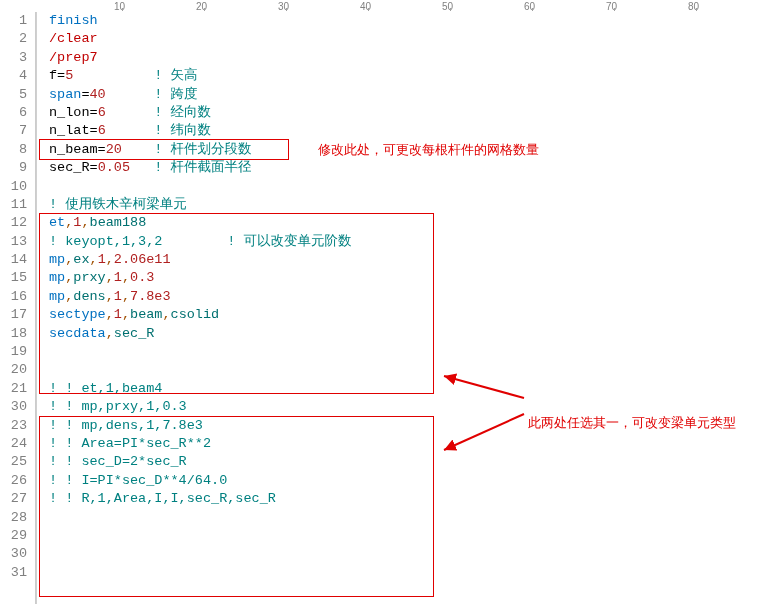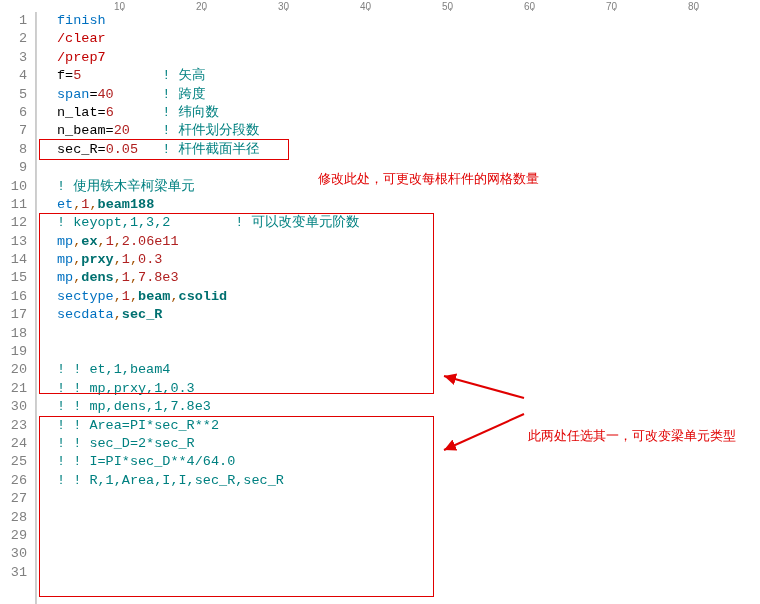--- a/index.html
+++ b/index.html
@@ -49,52 +49,51 @@
   text-align: right;
   padding-right: 8px;
   color: #808080;
   border-right: 1px solid #ccc;
   user-select: none;
 }
 .gutter div { height: 18.4px; }
 .lines {
   flex: 1;
   border-left: 1px solid #d0d0d0;
-  padding-left: 20px;
+  padding-left: 12px;
   position: relative;
 }
 .line {
   height: 18.4px;
   white-space: pre;
 }
 
 .kw-blue   { color: #0070c0; }
 .kw-red    { color: #c00000; text-align: right; }
 .op-black  { color: #000000; }
 .num-red   { color: #b02020; }
 .comment   { color: #008080; }
-.var-teal  { color: #007070; font-weight: bold; }
+.var-teal  { color: #007070; }
 .plain     { color: #202020; }
 .purple    { color: #6a1b9a; }
 .orange    { color: #a05000; }
 
 .redbox {
   position: absolute;
   border: 1.5px solid #e00000;
   pointer-events: none;
   z-index: 2;
 }
 .annot-text {
   position: absolute;
   color: #e00000;
   font-family: "Microsoft YaHei", SimSun, Arial, sans-serif;
   font-size: 13px;
   white-space: nowrap;
   z-index: 2;
-  margin-top: 29px;
 }
 svg.arrow {
   position: absolute;
   overflow: visible;
   z-index: 2;
 }
 </style>
 </head>
 <body>
 
@@ -150,20 +149,21 @@
       <div>29</div>
       <div>30</div>
       <div>31</div>
     </div>
   <div class="lines" id="lines">
       <div class="line"><span class="kw-blue">finish</span></div>
       <div class="line"><span class="kw-red">/clear</span></div>
       <div class="line"><span class="kw-red">/prep7</span></div>
       <div class="line"><span class="op-black">f</span><span class="op-black">=</span><span class="num-red">5</span><span class="plain">          </span><span class="comment">! 矢高</span></div>
       <div class="line"><span class="kw-blue">span</span><span class="op-black">=</span><span class="num-red">40</span><span class="plain">      </span><span class="comment">! 跨度</span></div>
+      <div class="line"><span class="op-black">n_lon</span><span class="op-black">=</span><span class="num-red">6</span><span class="plain">      </span><span class="comment">! 经向数</span></div>
       <div class="line"><span class="op-black">n_lat</span><span class="op-black">=</span><span class="num-red">6</span><span class="plain">      </span><span class="comment">! 纬向数</span></div>
       <div class="line"><span class="op-black">n_beam</span><span class="op-black">=</span><span class="num-red">20</span><span class="plain">    </span><span class="comment">! 杆件划分段数</span></div>
       <div class="line"><span class="op-black">sec_R</span><span class="op-black">=</span><span class="num-red">0.05</span><span class="plain">   </span><span class="comment">! 杆件截面半径</span></div>
       <div class="line"></div>
       <div class="line"><span class="comment">! 使用铁木辛柯梁单元</span></div>
       <div class="line"><span class="kw-blue">et</span><span class="orange">,</span><span class="num-red">1</span><span class="orange">,</span><span class="var-teal">beam188</span></div>
       <div class="line"><span class="comment">! keyopt,1,3,2        ! 可以改变单元阶数</span></div>
       <div class="line"><span class="kw-blue">mp</span><span class="orange">,</span><span class="var-teal">ex</span><span class="orange">,</span><span class="num-red">1</span><span class="orange">,</span><span class="num-red">2.06e11</span></div>
       <div class="line"><span class="kw-blue">mp</span><span class="orange">,</span><span class="var-teal">prxy</span><span class="orange">,</span><span class="num-red">1</span><span class="orange">,</span><span class="num-red">0.3</span></div>
       <div class="line"><span class="kw-blue">mp</span><span class="orange">,</span><span class="var-teal">dens</span><span class="orange">,</span><span class="num-red">1</span><span class="orange">,</span><span class="num-red">7.8e3</span></div>
@@ -179,21 +179,21 @@
       <div class="line"><span class="comment">! ! I=PI*sec_D**4/64.0</span></div>
       <div class="line"><span class="comment">! ! R,1,Area,I,I,sec_R,sec_R</span></div>
     </div>
 </div>
 
 <div class="redbox" id="box1" style="top: 139px; left: 39px; width: 250px; height: 21px;"></div>
 <div class="redbox" id="box2" style="top: 213px; left: 39px; width: 395px; height: 181px;"></div>
 <div class="redbox" id="box3" style="top: 416px; left: 39px; width: 395px; height: 181px;"></div>
 
 <div class="annot-text" id="annot1" style="top: 141px; left: 318px;">修改此处，可更改每根杆件的网格数量</div>
-<div class="annot-text" id="annot2" style="top: 398px; left: 528px;">此两处任选其一，可改变梁单元类型</div>
+<div class="annot-text" id="annot2" style="top: 414px; left: 528px;">此两处任选其一，可改变梁单元类型</div>
 
 <svg class="arrow" style="left:434px; top:370px; width:95px; height:30px;">
   <defs>
       <marker id="ah1" markerWidth="8" markerHeight="8" refX="6" refY="3" orient="auto">
         <path d="M0,0 L6,3 L0,6 Z" fill="#e00000"></path>
       </marker>
     </defs>
   <line x1="90" y1="28" x2="10" y2="6" stroke="#e00000" stroke-width="2" marker-end="url(#ah1)"></line>
 </svg>
 <svg class="arrow" style="left:434px; top:410px; width:95px; height:46px;">

